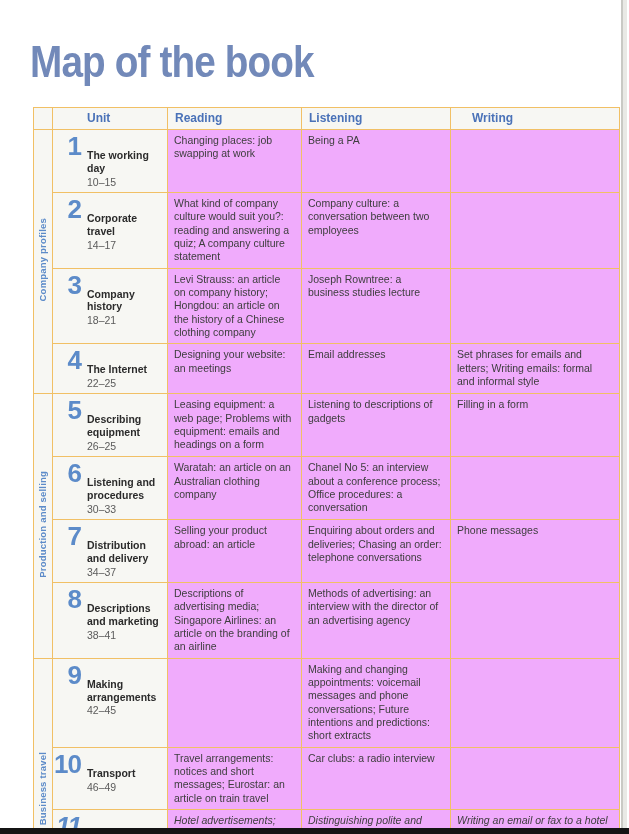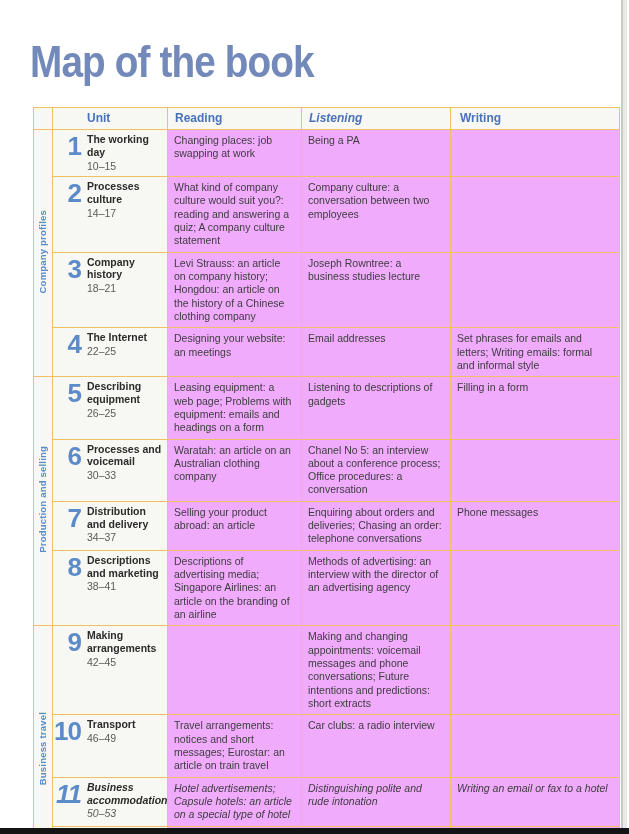--- a/index.html
+++ b/index.html
@@ -44,22 +44,22 @@
     font-size:12px;
     font-weight:bold;
     color:#4a72b8;
     text-align:left;
     vertical-align:middle;
     padding-top:2px;padding-bottom:2px;
     background:#f7f7f3;
   }
   th.h-unit{padding-left:34px;}
   th.h-reading{padding-left:7px;}
-  th.h-listening{padding-left:7px;font-style:italic;}
-  th.h-writing{padding-left:9px;}
+  th.h-listening{padding-left:7px;}
+  th.h-writing{padding-left:21px;}
   
   td.section-cell{
     padding:2px 0;
     text-align:center;
     vertical-align:middle;
     background:#f7f7f3;
   }
   .vertical-label{
     display:inline-block;
     writing-mode:vertical-rl;
@@ -76,21 +76,21 @@
   .unit-num{
     flex:0 0 28px;
     text-align:right;
     font-size:26px;
     font-weight:bold;
     color:#5c8bc9;
     line-height:0.95;
     letter-spacing:-1px;
     padding-top:1px;
   }
-  .unit-info{margin-left:6px;width:76px;}
+  .unit-info{margin-left:6px;width:76px;margin-top:16px;}
   .unit-title{
     font-size:10.5px;
     font-weight:bold;
     color:#2b2b2b;
     line-height:1.22;
   }
   .unit-pages{
     font-size:10.5px;
     color:#5a5a5a;
     margin-top:1px;
@@ -161,21 +161,21 @@
       <td class="cell">Changing places: job swapping at work</td>
       <td class="cell">Being a PA</td>
       <td class="cell"></td>
     </tr>
 
     <tr class="r1">
       <td class="unit-cell">
           <div class="unit-flex">
             <span class="unit-num">2</span>
             <div class="unit-info">
-              <div class="unit-title">Processes culture</div>
+              <div class="unit-title">Corporate travel</div>
               <div class="unit-pages">14–17</div>
             </div>
           </div>
         </td>
       <td class="cell">What kind of company culture would suit you?: reading and answering a quiz; A company culture statement</td>
       <td class="cell">Company culture: a conversation between two employees</td>
       <td class="cell"></td>
     </tr>
 
     <tr class="r2">
@@ -222,21 +222,21 @@
       <td class="cell">Leasing equipment: a web page; Problems with equipment: emails and headings on a form</td>
       <td class="cell">Listening to descriptions of gadgets</td>
       <td class="cell">Filling in a form</td>
     </tr>
 
     <tr class="r5">
       <td class="unit-cell">
           <div class="unit-flex">
             <span class="unit-num">6</span>
             <div class="unit-info">
-              <div class="unit-title">Processes and voicemail</div>
+              <div class="unit-title">Listening and procedures</div>
               <div class="unit-pages">30–33</div>
             </div>
           </div>
         </td>
       <td class="cell">Waratah: an article on an Australian clothing company</td>
       <td class="cell">Chanel No 5: an interview about a conference process; Office procedures: a conversation</td>
       <td class="cell"></td>
     </tr>
 
     <tr class="r6">

